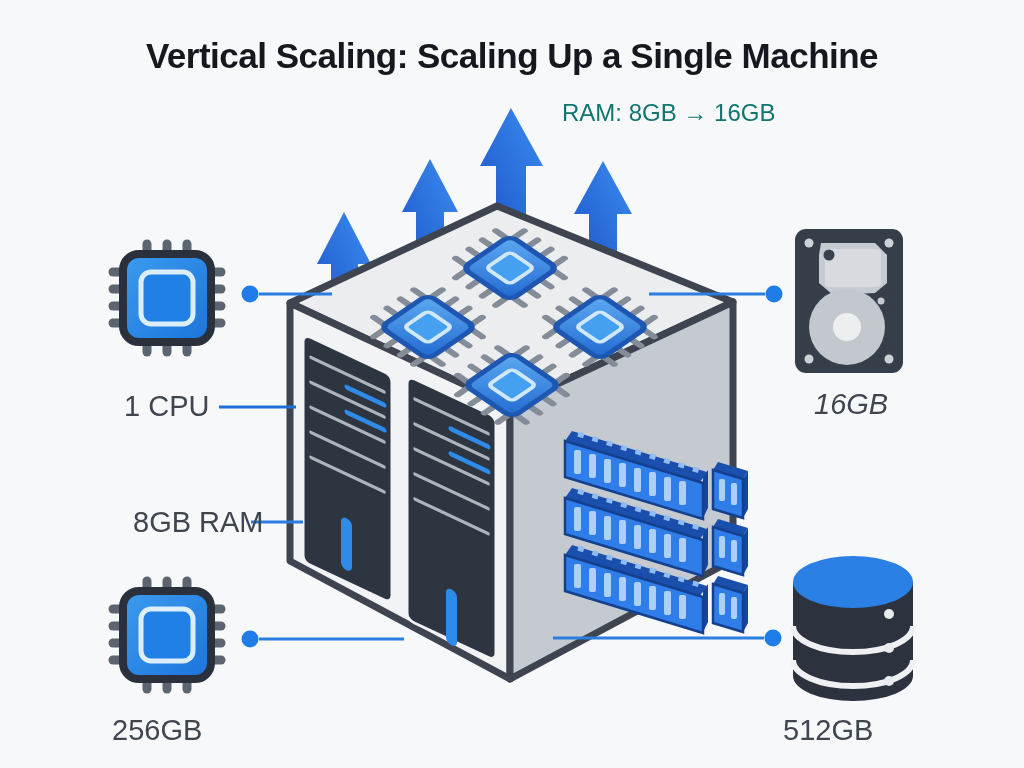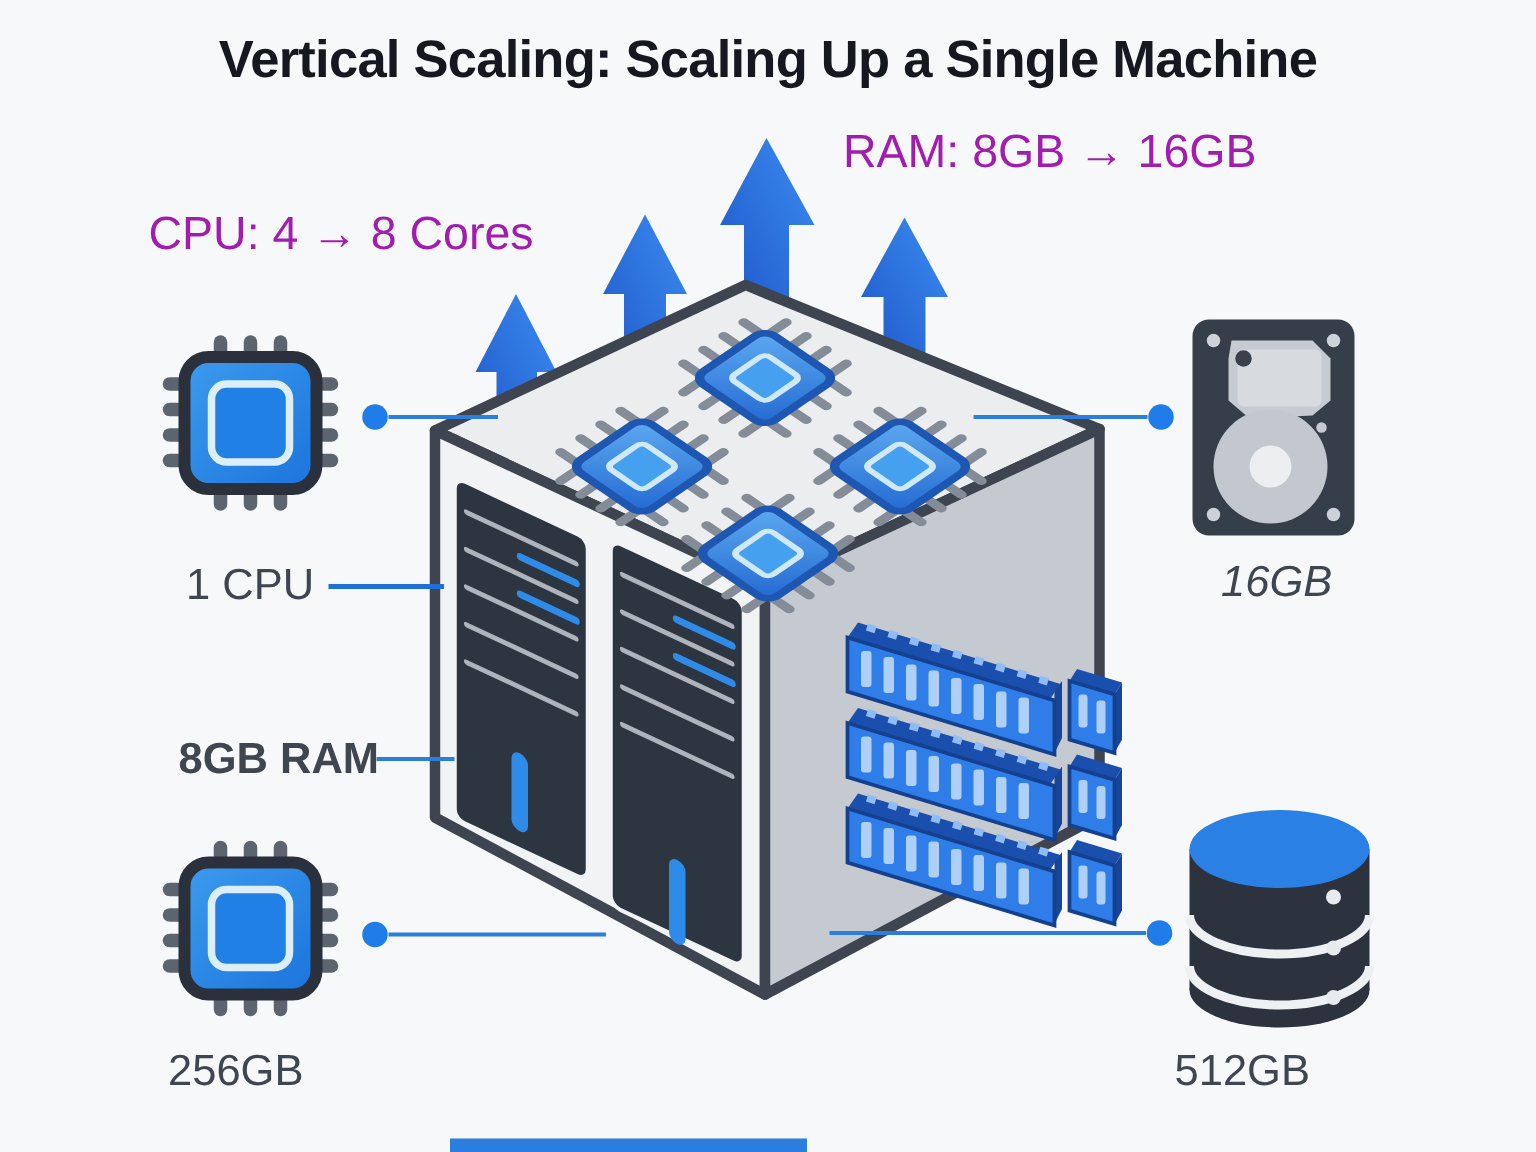--- a/index.html
+++ b/index.html
@@ -1,37 +1,37 @@
 <!DOCTYPE html>
 <html><head>
 <meta charset="utf-8">
 <style>
   html,body{margin:0;padding:0;}
   body{
     width:1024px;height:768px;position:relative;overflow:hidden;
     background:#f7f8f9;
     font-family:"Liberation Sans","DejaVu Sans",sans-serif;
   }
-  .stage{position:absolute;inset:0;width:1024px;height:596px;}
+  .stage{position:absolute;inset:0;width:1024px;height:596px;margin-top:16px;}
   svg.diagram{position:absolute;left:0;top:0;}
   .page-title{
     position:absolute;left:0;right:0;top:20px;text-align:center;
     font-size:35px;font-weight:700;color:#15181e;letter-spacing:-.5px;
   }
   .annotation{
-    position:absolute;font-size:31px;color:#a21caf;white-space:nowrap;
+    position:absolute;font-size:24px;color:#0f766e;white-space:nowrap;
   }
   .callout{
     position:absolute;font-size:29px;color:#3f4650;white-space:nowrap;
   }
   .ann-cpu{left:99px;top:138px;}
   .ann-ram{left:562px;top:83px;}
   .ann-storage{left:637px;top:138px;}
   .co-4cpu{left:124px;top:374px;}
-  .co-8gbram{left:119px;top:490px;font-weight:bold;}
+  .co-8gbram{left:133px;top:490px;}
   .co-256gb{left:112px;top:698px;}
   .co-16gb{left:814px;top:372px;font-style:italic;}
   .co-512gb{left:783px;top:698px;}
 </style>
 </head>
 <body>
 
 <div class="stage">
 
   <svg class="diagram" width="1024" height="768" viewBox="0 0 1024 768">
@@ -221,21 +221,20 @@
       <circle cx="97" cy="62" r="5" fill="#e8ebee"></circle>
       <circle cx="97" cy="96" r="5" fill="#e8ebee"></circle>
       <circle cx="97" cy="129" r="5" fill="#e8ebee"></circle>
     </g>
 
     <rect x="300" y="759" width="238" height="9" fill="#2b7de0"></rect>
   </svg>
 
   <div class="page-title">Vertical Scaling: Scaling Up a Single Machine</div>
 
-  <div class="annotation ann-cpu">CPU: 4 → 8 Cores</div>
   <div class="annotation ann-ram">RAM: 8GB → 16GB</div>
 
   <div class="callout co-4cpu">1 CPU</div>
   <div class="callout co-8gbram">8GB RAM</div>
   <div class="callout co-256gb">256GB</div>
   <div class="callout co-16gb">16GB</div>
   <div class="callout co-512gb">512GB</div>
 
 </div>
 

